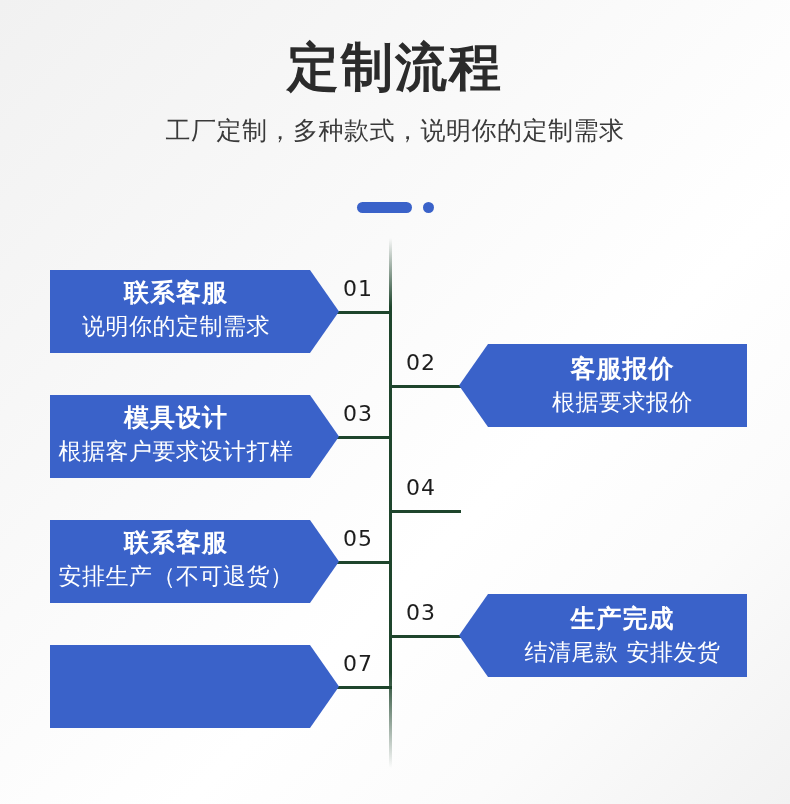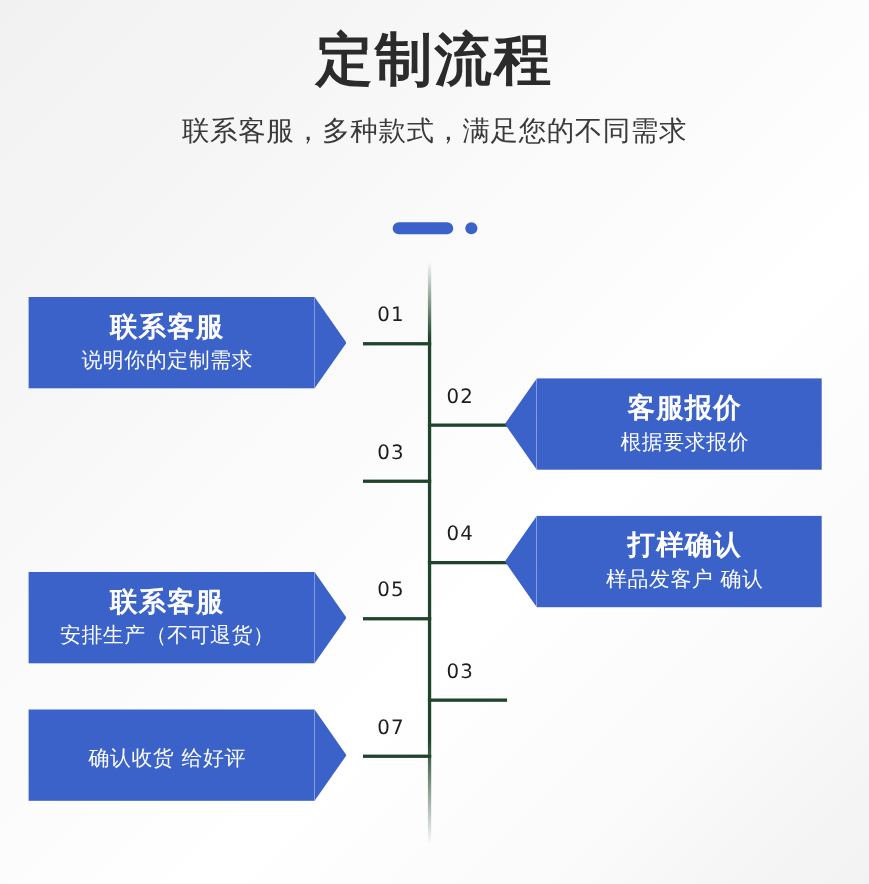--- a/index.html
+++ b/index.html
@@ -26,21 +26,21 @@
   
   .header {
     position: absolute;
     left: 0;
     top: 0;
     width: 790px;
     text-align: center;
   }
   .title {
     margin: 0;
-    padding-top: 28px;
+    padding-top: 40px;
     font-size: 52px;
     line-height: 1.05;
     font-weight: bold;
     color: #2b2b2b;
     letter-spacing: 2px;
     font-family: "DejaVu Sans", "Liberation Sans", sans-serif;
   }
   .subtitle {
     margin: 0;
     padding-top: 21px;
@@ -102,21 +102,21 @@
     position: absolute;
     height: 3px;
     background: #1e452c;
   }
   .stub.left  { left: 330px; width: 62px; }
   .stub.right { left: 389px; width: 72px; }
 
   
   .step-num {
     position: absolute;
-    font-size: 18px;
+    font-size: 22px;
     line-height: 1;
     color: #1d1d1d;
     font-family: "DejaVu Sans", "Liberation Sans", sans-serif;
     letter-spacing: 1px;
   }
   .step-num.left  { left: 343px; }
   .step-num.right { left: 406px; }
 
   
   .box {
@@ -124,23 +124,24 @@
     height: 83px;
     background: #3a62c9;
     color: #ffffff;
     display: flex;
     flex-direction: column;
     align-items: center;
     justify-content: center;
     box-sizing: border-box;
   }
   .box.left {
-    left: 26px;
+    left: 50px;
     width: 260px;
     padding-right: 8px;
+    font-family: Liberation Mono, monospace;
   }
   .box.right {
     left: 488px;
     width: 259px;
     padding-left: 10px;
   }
 
   
   .box .arrow {
     position: absolute;
@@ -160,36 +161,36 @@
   }
 
   .box .box-title {
     font-size: 25px;
     line-height: 1.15;
     font-weight: bold;
     letter-spacing: 1px;
     white-space: nowrap;
   }
   .box .box-desc {
-    font-size: 19px;
+    font-size: 23px;
     line-height: 1.2;
     font-weight: normal;
     padding-top: 5px;
     letter-spacing: 0.5px;
     white-space: nowrap;
   }
 </style>
 </head>
 <body>
 
 <div id="page">
 
   <div class="header">
     <h1 class="title">定制流程</h1>
-    <p class="subtitle">联系客服，多种款式，满足您的不同需求</p>
+    <p class="subtitle">工厂定制，多种款式，说明你的定制需求</p>
   </div>
 
   <div class="dots">
     <span class="dot-pill"></span>
     <span class="dot-small"></span>
   </div>
 
   <div class="flow" id="flow-root">
     <div class="spine"></div>
   <div class="stub left" style="top: 311px;"></div>
@@ -201,37 +202,41 @@
       </div>
       <div class="stub right" style="top: 385px;"></div>
       <div class="step-num right" style="top: 352px;">02</div>
       <div class="box right" style="top: 344px;">
         <span class="arrow"></span>
         <div class="box-title">客服报价</div>
         <div class="box-desc">根据要求报价</div>
       </div>
       <div class="stub left" style="top: 436px;"></div>
       <div class="step-num left" style="top: 403px;">03</div>
+      <div class="box left" style="top: 395px;">
+        <span class="arrow"></span>
+        <div class="box-title">模具设计</div>
+        <div class="box-desc">根据客户要求设计打样</div>
+      </div>
       <div class="stub right" style="top: 510px;"></div>
       <div class="step-num right" style="top: 477px;">04</div>
-      <div class="box right" style="top: 469px;">
-        <span class="arrow"></span>
-        <div class="box-title">打样确认</div>
-        <div class="box-desc">样品发客户 确认</div>
-      </div>
       <div class="stub left" style="top: 561px;"></div>
       <div class="step-num left" style="top: 528px;">05</div>
       <div class="box left" style="top: 520px;">
         <span class="arrow"></span>
         <div class="box-title">联系客服</div>
         <div class="box-desc">安排生产（不可退货）</div>
       </div>
       <div class="stub right" style="top: 635px;"></div>
       <div class="step-num right" style="top: 602px;">03</div>
+      <div class="box right" style="top: 594px;">
+        <span class="arrow"></span>
+        <div class="box-title">生产完成</div>
+        <div class="box-desc">结清尾款 安排发货</div>
+      </div>
       <div class="stub left" style="top: 686px;"></div>
       <div class="step-num left" style="top: 653px;">07</div>
       <div class="box left" style="top: 645px;">
         <span class="arrow"></span>
-        <div class="box-desc">确认收货 给好评</div>
       </div>
     </div>
 
 </div>
 
 </body></html>

